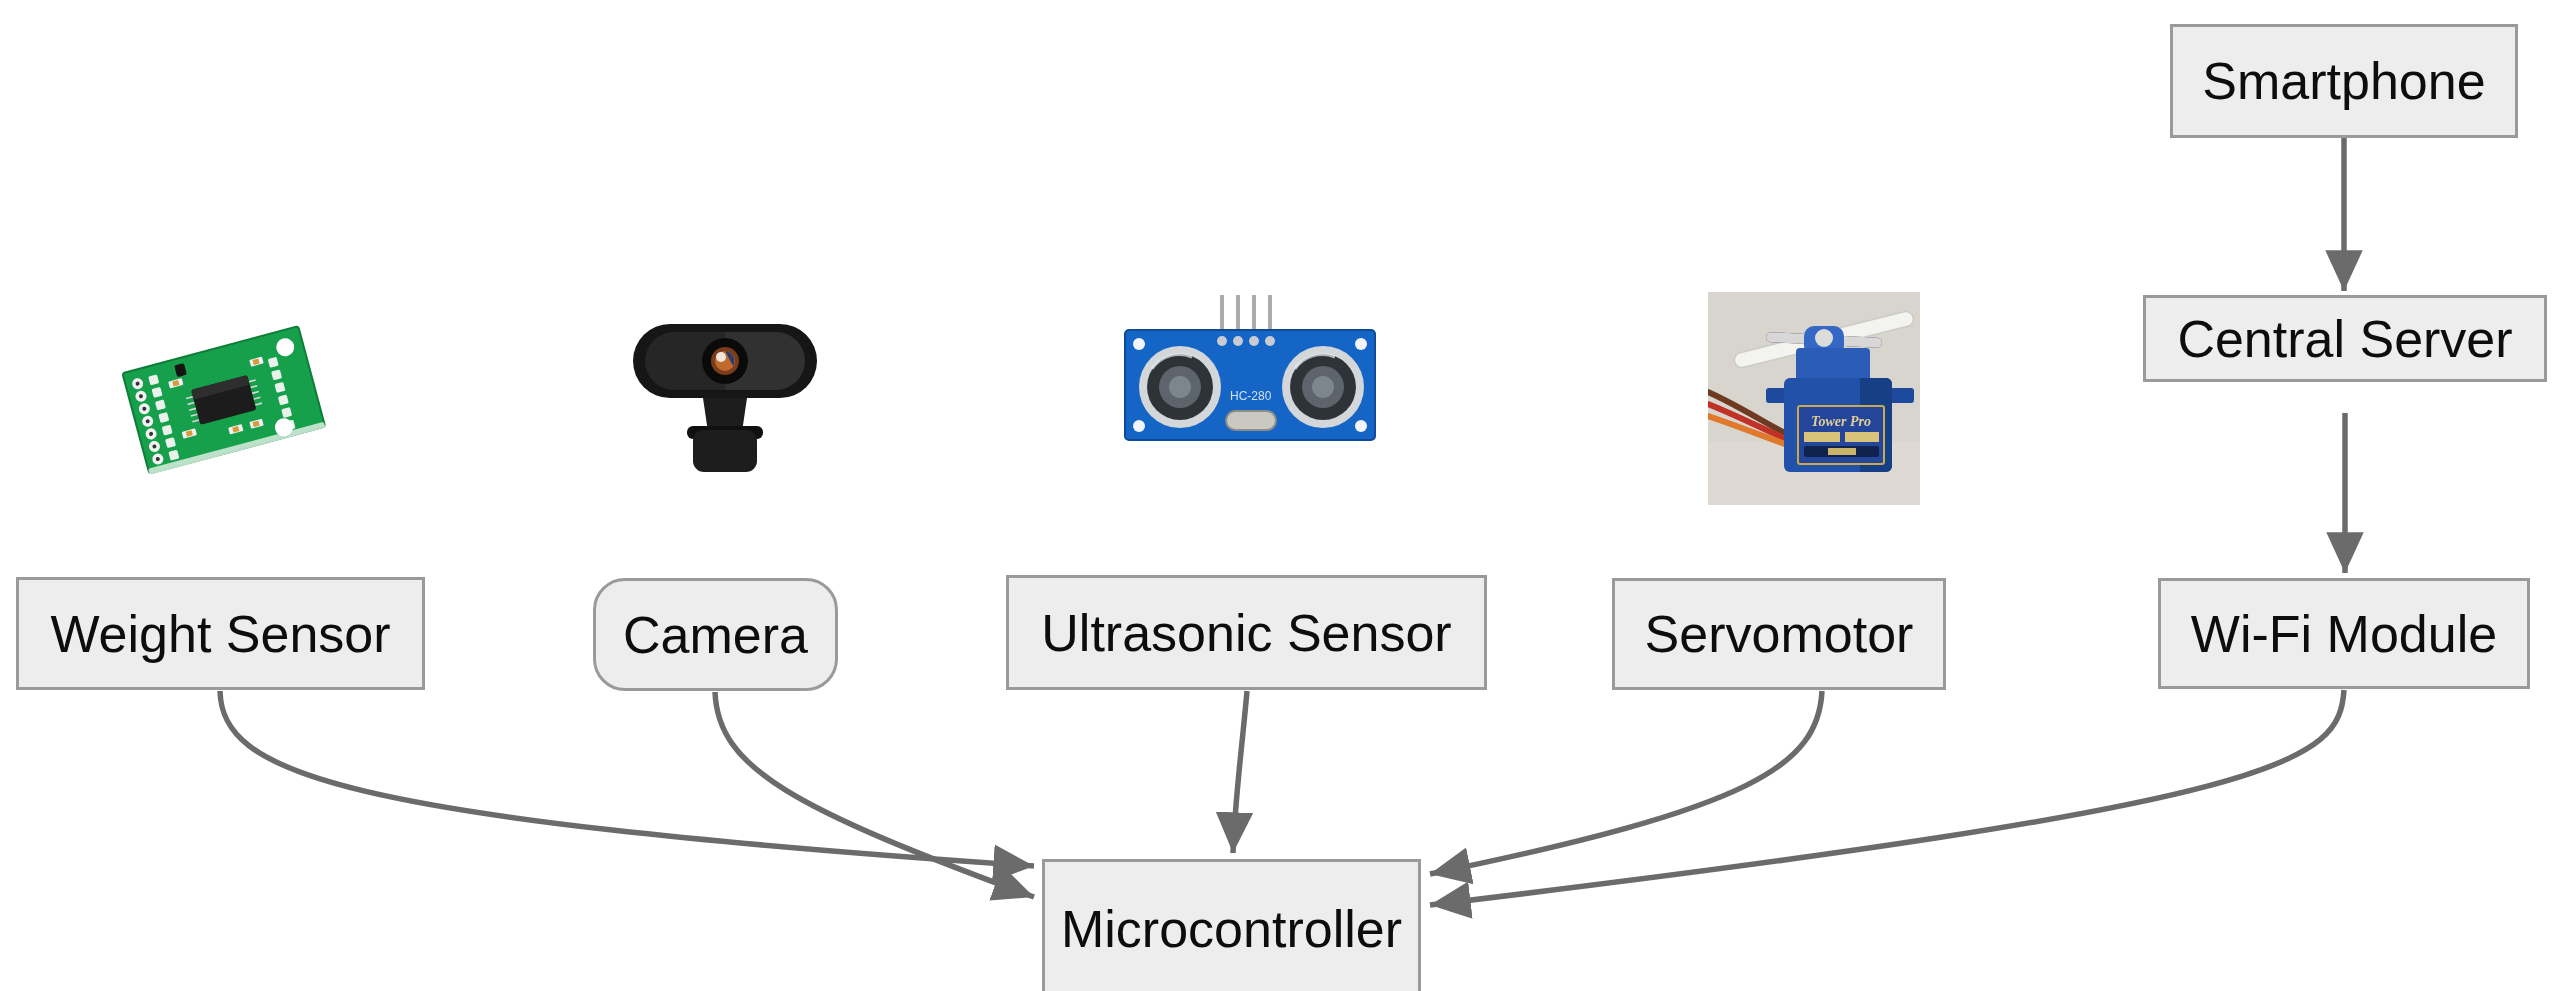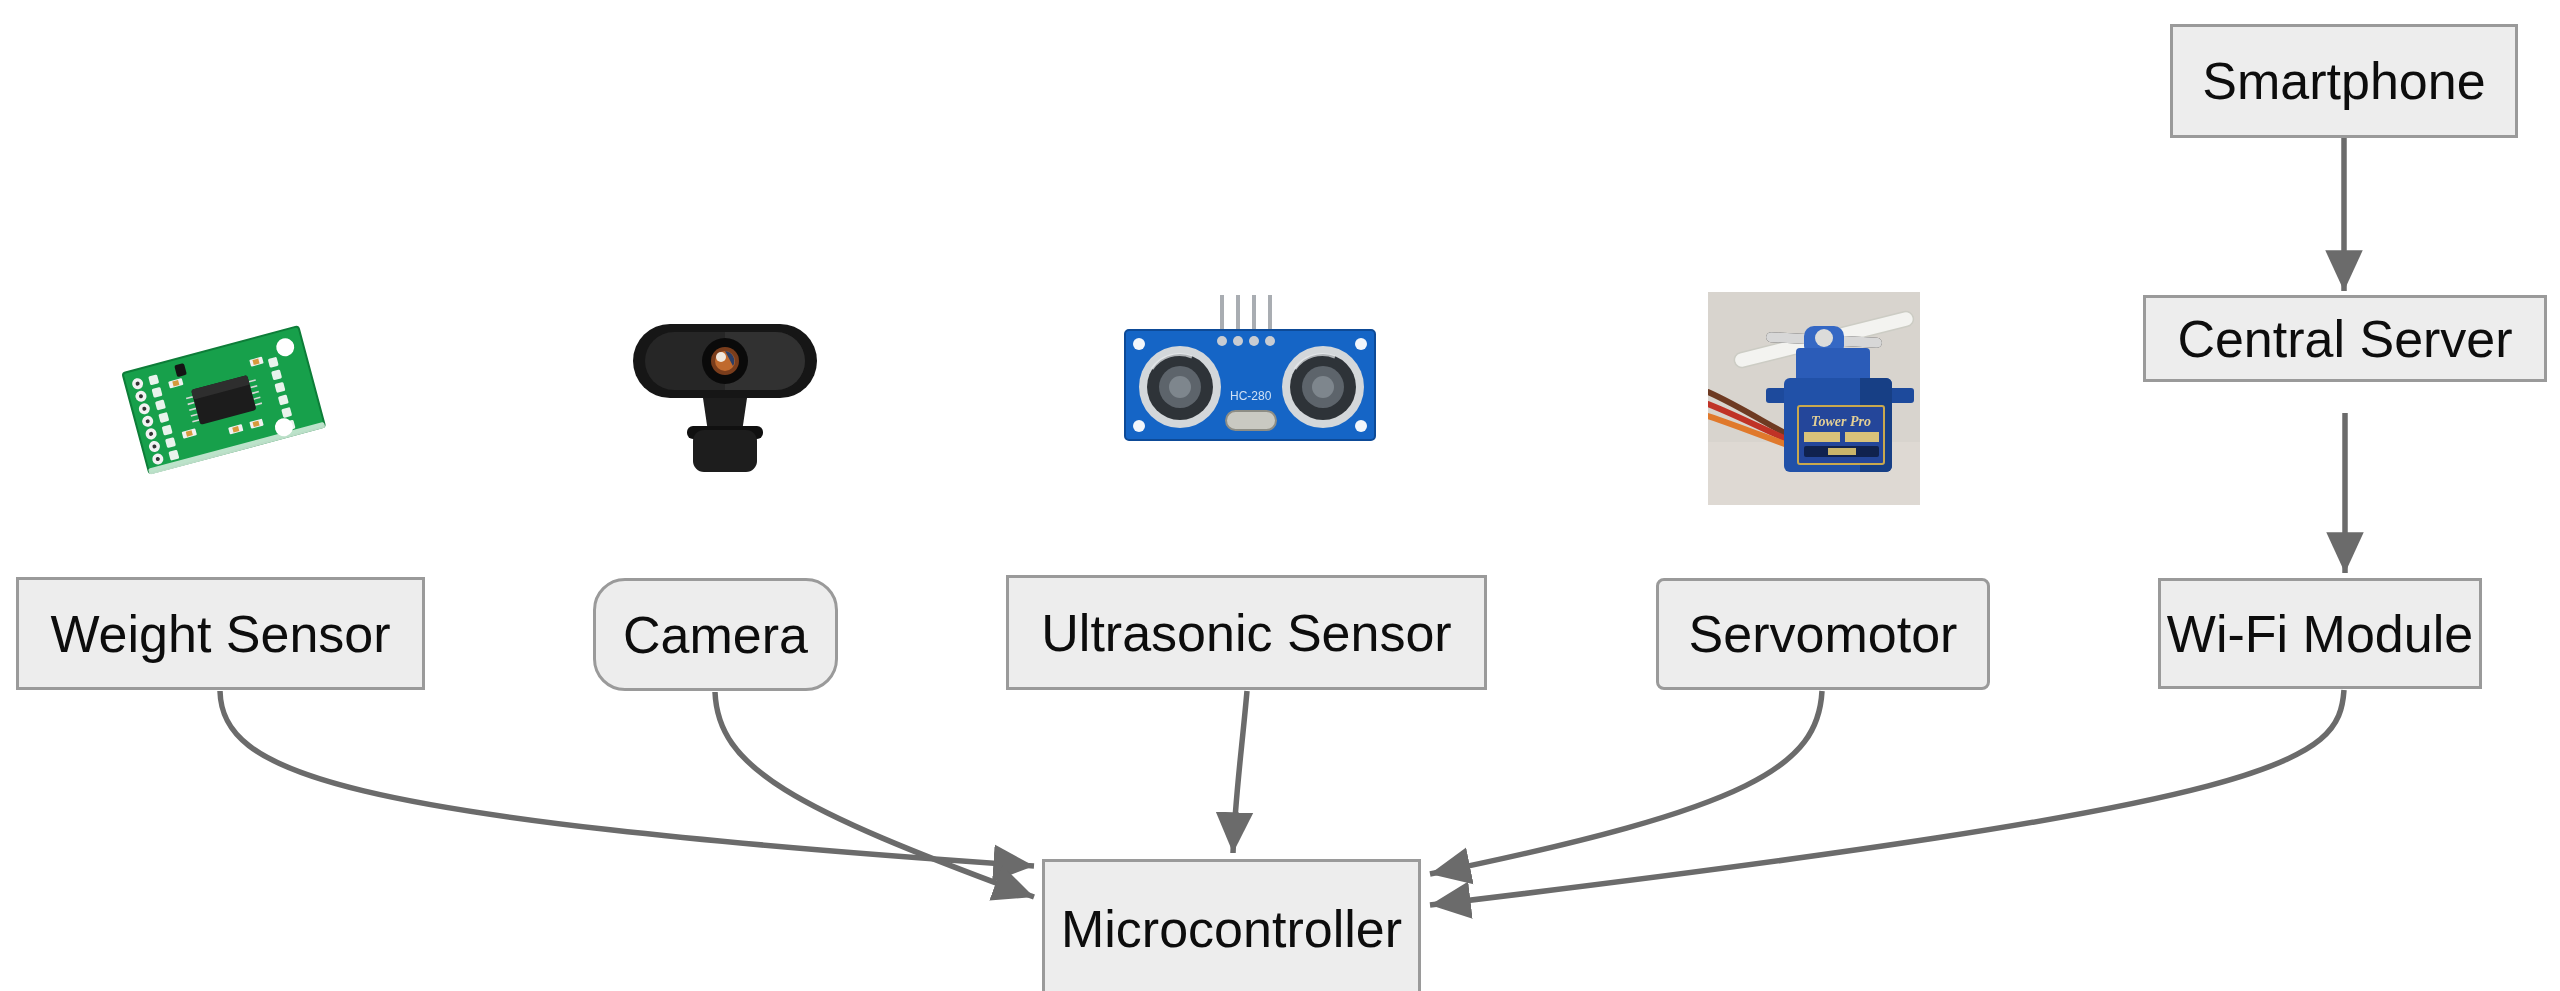--- a/index.html
+++ b/index.html
@@ -232,25 +232,25 @@
   </div>
 
   <div class="node" style="left:593px; top:578px; width:245px; height:113px;border-radius:32px;">
     <span>Camera</span>
   </div>
 
   <div class="node" style="left:1006px; top:575px; width:481px; height:115px;">
     <span>Ultrasonic Sensor</span>
   </div>
 
-  <div class="node" style="left:1656px; top:578px; width:334px; height:112px;border-radius:8px;">
+  <div class="node" style="left:1612px; top:578px; width:334px; height:112px;">
     <span>Servomotor</span>
   </div>
 
-  <div class="node" style="left:2158px; top:578px; width:324px; height:111px;">
+  <div class="node" style="left:2158px; top:578px; width:372px; height:111px;">
     <span>Wi-Fi Module</span>
   </div>
 
   <div class="node" style="left:2170px; top:13px; width:348px; height:114px;margin-top:11px;">
     <span>Smartphone</span>
   </div>
 
   <div class="node" style="left:2143px; top:295px; width:404px; height:87px;">
     <span>Central Server</span>
   </div>

